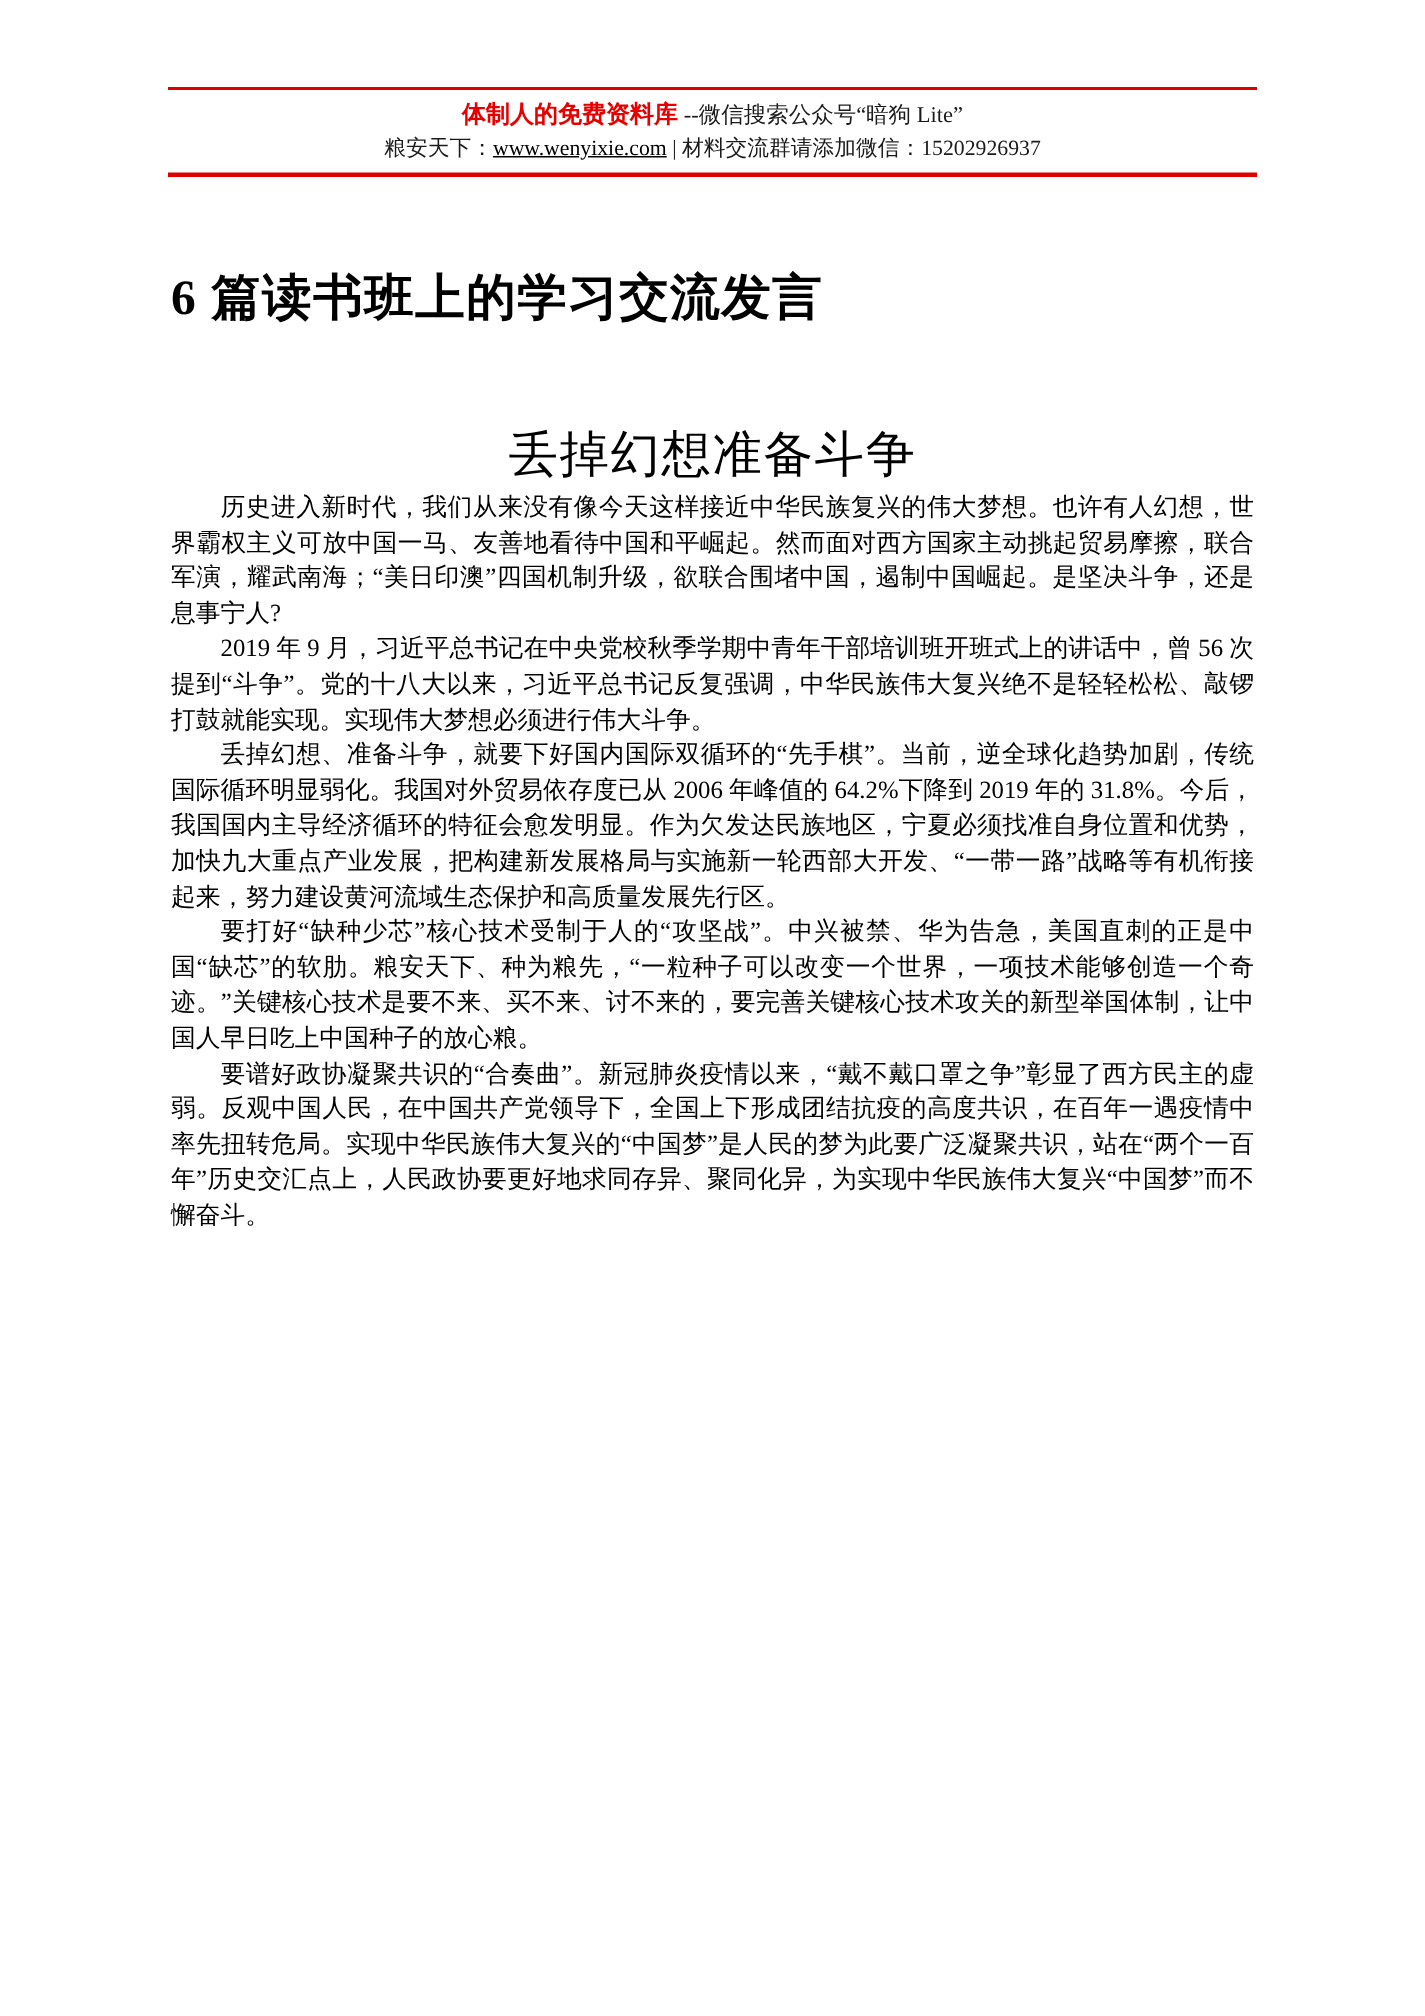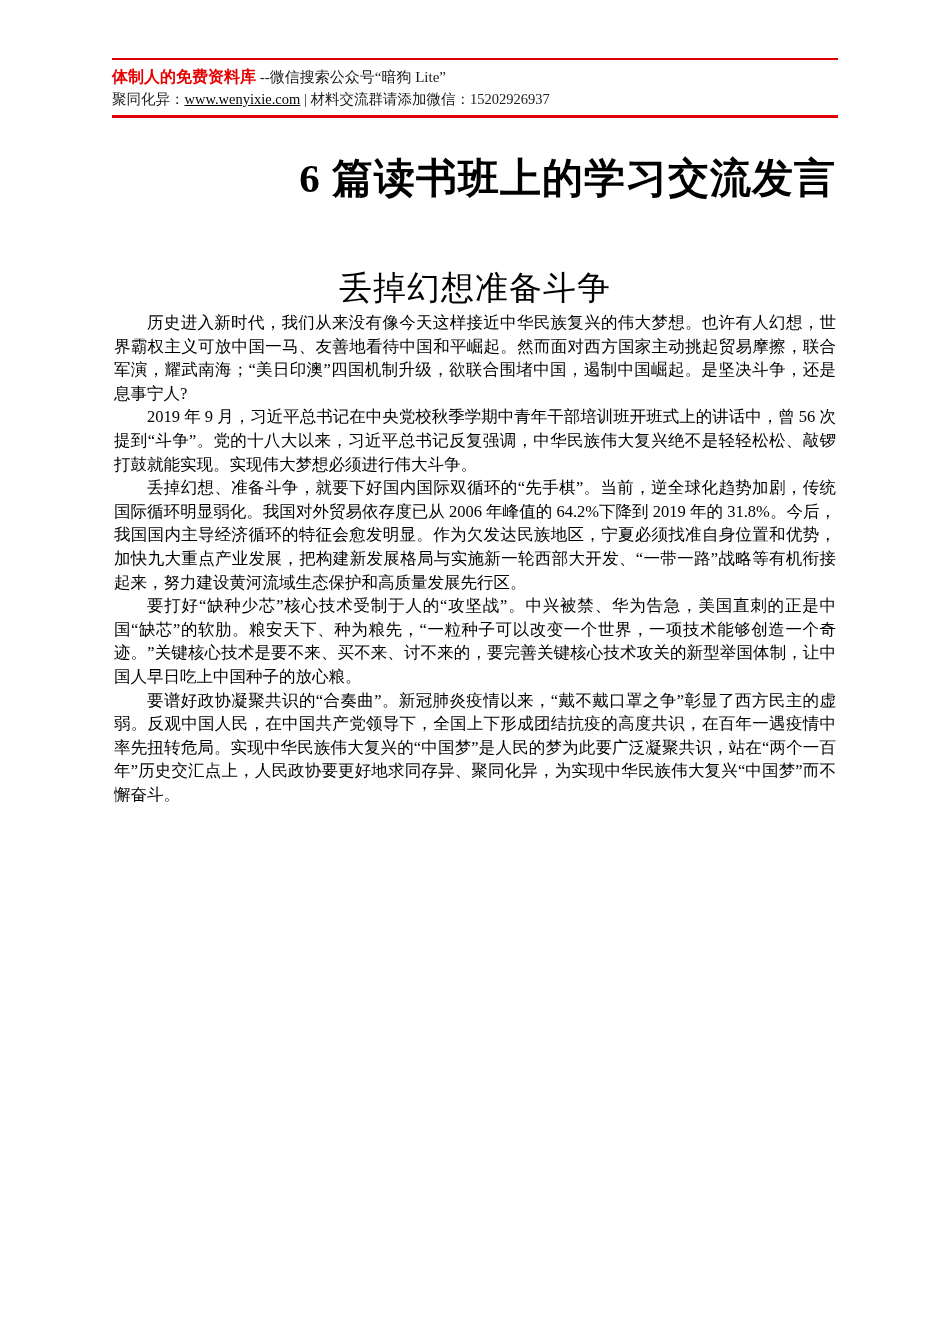--- a/index.html
+++ b/index.html
@@ -14,20 +14,21 @@
   }
   .page {
     width: 950px;
     height: 1344px;
     background: #ffffff;
   }
   
   .promo-header {
     width: 726px;
     margin: 58px auto 12px auto;
+    text-align: center;
   }
   .rule {
     width: 100%;
     background: #e00000;
   }
   .rule-top { height: 2px; margin-bottom: 5px; }
   .rule-bottom { height: 3px; margin-top: 5px; }
   .header-line1 {
     font-size: 15px;
     line-height: 23px;
@@ -49,23 +50,23 @@
     color: #000000;
     text-decoration: underline;
     cursor: pointer;
   }
   
   .content {
     width: 722px;
     margin: 0 auto;
   }
   .doc-title-1 {
-    margin-top: 33px;
-    text-align: right;
-    font-size: 41px;
+    margin-top: 58px;
+    text-align: left;
+    font-size: 33px;
     font-weight: bold;
     letter-spacing: 1px;
   }
   .doc-title-2 {
     margin-top: 60px;
     text-align: center;
     font-size: 33px;
     font-weight: normal;
     letter-spacing: 1px;
   }
@@ -83,21 +84,21 @@
 <body>
 
 <div class="page">
 
   <div class="promo-header">
     <div class="rule rule-top"></div>
     <div class="header-line1">
       <span class="brand">体制人的免费资料库</span><span class="brand-suffix"> --微信搜索公众号“暗狗 Lite”</span>
     </div>
     <div class="header-line2">
-      <span>聚同化异：</span><a class="site-link">www.wenyixie.com</a><span> | 材料交流群请添加微信：15202926937</span>
+      <span>粮安天下：</span><a class="site-link">www.wenyixie.com</a><span> | 材料交流群请添加微信：15202926937</span>
     </div>
     <div class="rule rule-bottom"></div>
   </div>
 
   <div class="content">
     <h1 class="doc-title-1">6 篇读书班上的学习交流发言</h1>
     <h2 class="doc-title-2">丢掉幻想准备斗争</h2>
 
     <div class="body-text">
       <p>历史进入新时代，我们从来没有像今天这样接近中华民族复兴的伟大梦想。也许有人幻想，世界霸权主义可放中国一马、友善地看待中国和平崛起。然而面对西方国家主动挑起贸易摩擦，联合军演，耀武南海；“美日印澳”四国机制升级，欲联合围堵中国，遏制中国崛起。是坚决斗争，还是息事宁人?</p>

